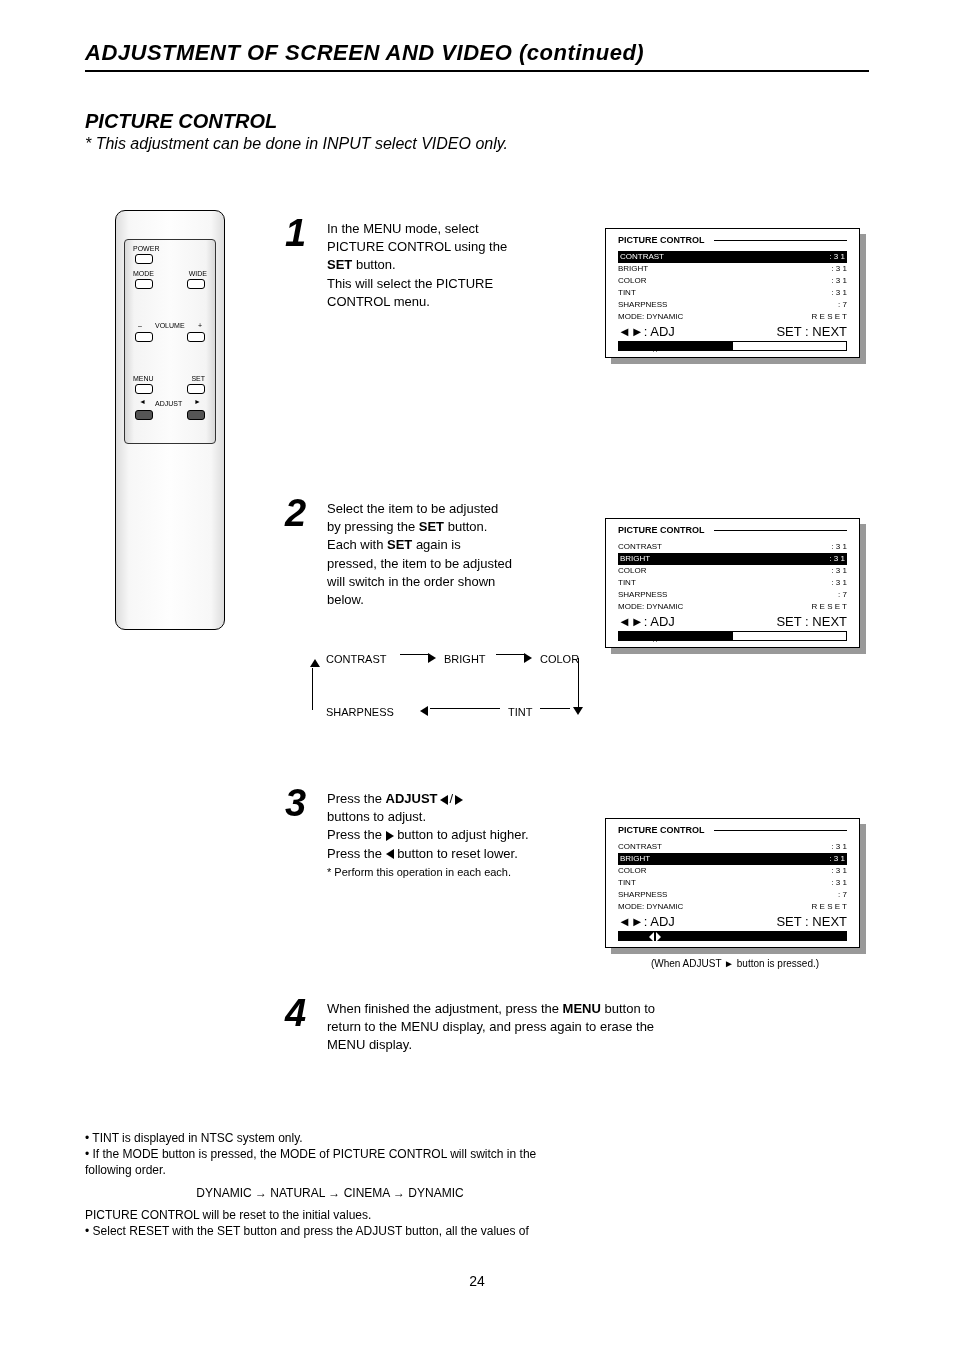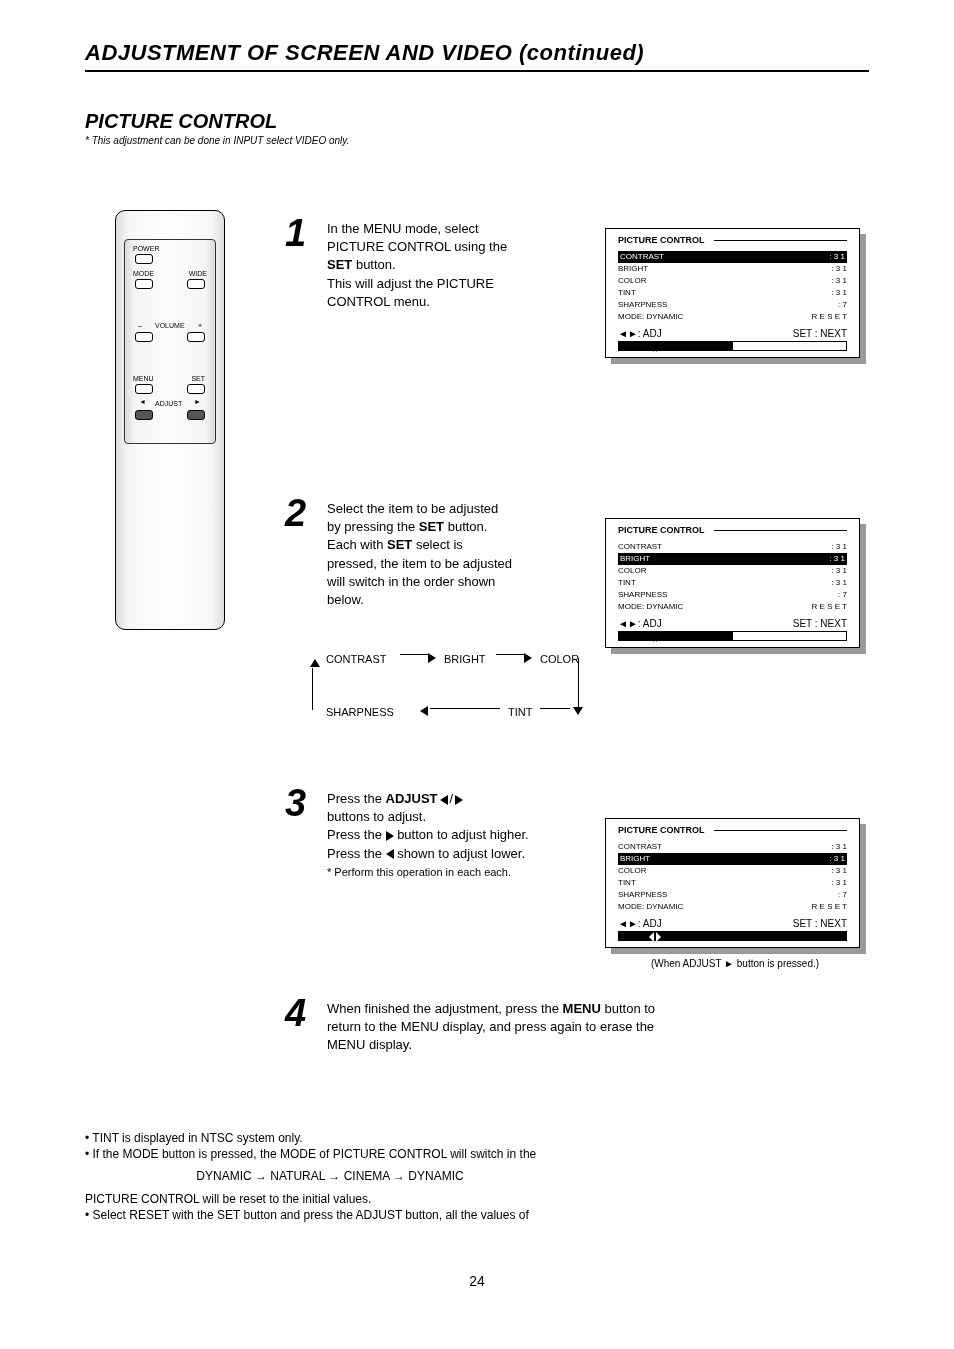--- a/index.html
+++ b/index.html
@@ -30,21 +30,21 @@
     left: 85px;
     top: 110px;
     font-size: 20px;
     font-weight: bold;
     font-style: italic;
   }
   .pic-sub {
     position: absolute;
     left: 85px;
     top: 135px;
-    font-size: 10px;
+    font-size: 16px;
     font-style: italic;
   }
 
   
   .remote {
     position: absolute;
     left: 115px;
     top: 210px;
     width: 110px;
     height: 420px;
@@ -185,21 +185,21 @@
     font-size: 8px;
     line-height: 12px;
   }
   .osd .rows .r { display: flex; justify-content: space-between; }
   .osd .rows .r.hl { background: #000; color: #fff; padding: 0 2px; }
   .osd .bar-area {
     position: absolute;
     left: 12px; right: 12px; bottom: 6px;
   }
   .osd .bar-label {
-    font-size: 10px; display: flex; justify-content: space-between; margin-bottom: 2px;
+    font-size: 13px; display: flex; justify-content: space-between; margin-bottom: 2px;
   }
   .osd .bar-track {
     position: relative;
     height: 10px;
     border: 1px solid #000;
     background: #fff;
   }
   .osd .bar-fill {
     position: absolute; left: 0; top: 0; bottom: 0;
     background: #000;
@@ -284,31 +284,31 @@
     </div>
   </div>
 </div>
 
 <div class="step step1">
   <div class="num">1</div>
   <div class="body">
     <span>In the MENU mode, select</span><br>
     <span>PICTURE CONTROL using the</span><br>
     <b>SET</b><span> button.</span><br>
-    <span>This will adjust the PICTURE</span><br>
+    <span>This will select the PICTURE</span><br>
     <span>CONTROL menu.</span>
   </div>
 </div>
 
 <div class="step step2">
   <div class="num">2</div>
   <div class="body">
     <span>Select the item to be adjusted</span><br>
     <span>by pressing the </span><b>SET</b><span> button.</span><br>
-    <span>Each with </span><b>SET</b><span> select is</span><br>
+    <span>Each with </span><b>SET</b><span> again is</span><br>
     <span>pressed, the item to be adjusted</span><br>
     <span>will switch in the order shown</span><br>
     <span>below.</span>
   </div>
 </div>
 
 <div class="cycle-diagram">
   <div style="position:relative; height:70px;">
 
     <span style="position:absolute; left:10px; top:6px;"><span class="tri-up"></span></span>
@@ -330,21 +330,21 @@
     <span style="position:absolute; left:240px; top:58px; width:30px; height:1px; background:#000;"></span>
   </div>
 </div>
 
 <div class="step step3">
   <div class="num">3</div>
   <div class="body">
     <span>Press the </span><b>ADJUST</b><span class="tri-left" style="margin:0 2px;"></span>/<span class="tri-right" style="margin:0 2px;"></span><br>
     <span> buttons to adjust.</span><br>
     <span>Press the </span><span class="tri-right"></span><span> button to adjust higher.</span><br>
-    <span>Press the </span><span class="tri-left"></span><span> shown to adjust lower.</span><br>
+    <span>Press the </span><span class="tri-left"></span><span> button to reset lower.</span><br>
     <span style="font-size:11px;">* Perform this operation in each each.</span>
   </div>
 </div>
 
 <div class="step step4" style="width:500px;">
   <div class="num">4</div>
   <div class="body">
     <span>When finished the adjustment, press the </span><b>MENU</b><span> button to</span><br>
     <span>return to the MENU display, and press again to erase the</span><br>
     <span>MENU display.</span>
@@ -484,18 +484,19 @@
     </div>
   </div>
 </div>
 <div class="osd3-caption">
   <span>(When ADJUST ► button is pressed.)</span>
 </div>
 
 <div class="note-block">
   <div>• TINT is displayed in NTSC system only.</div>
   <div>• If the MODE button is pressed, the MODE of PICTURE CONTROL will switch in the</div>
+  <div>  following order.</div>
   <div style="text-align:center; margin:6px 0;">DYNAMIC → NATURAL → CINEMA → DYNAMIC</div>
   <div>  PICTURE CONTROL will be reset to the initial values.</div>
   <div>• Select RESET with the SET button and press the ADJUST button, all the values of</div>
 </div>
 
 <div class="page-num">24</div>
 
 </body></html>

